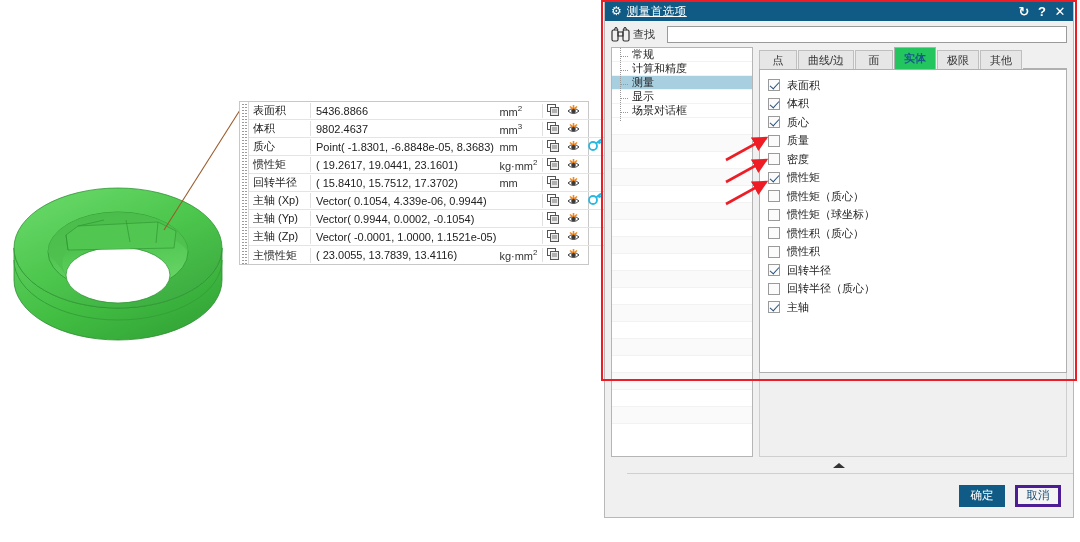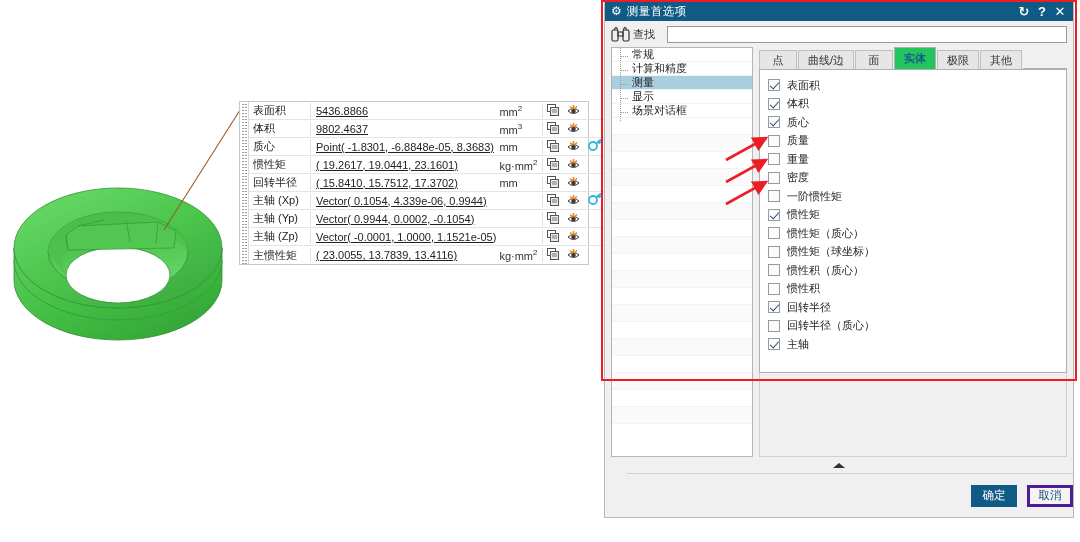--- a/index.html
+++ b/index.html
@@ -34,21 +34,21 @@
       repeating-linear-gradient(to bottom, #9a9a9a 0px, #9a9a9a 1px, transparent 1px, transparent 3px),
       repeating-linear-gradient(to bottom, #9a9a9a 0px, #9a9a9a 1px, transparent 1px, transparent 3px);
     background-size: 2px 3px, 2px 3px;
     background-position: 2px 2px, 5px 2px;
     background-repeat: repeat-y, repeat-y;
   }
   #table-body { flex: 1; display: flex; flex-direction: column; }
   .mrow { display: flex; height: 18px; align-items: center; border-bottom: 1px solid #e4e4e4; font-size: 11px; color: #222; }
   .mrow:last-child { border-bottom: none; }
   .c-label { width: 62px; flex: 0 0 62px; padding-left: 4px; border-right: 1px solid #e0e0e0; white-space: nowrap; overflow: hidden; }
-  .c-value { flex: 1; padding-left: 5px; white-space: nowrap; overflow: hidden; text-decoration: underline; }
+  .c-value { flex: 1; padding-left: 5px; white-space: nowrap; overflow: hidden; }
   .c-unit { width: 46px; flex: 0 0 46px; padding-left: 3px; color: #333; }
   .c-ic1 { width: 21px; flex: 0 0 21px; text-align: center; border-left: 1px solid #e0e0e0; }
   .c-ic2 { width: 21px; flex: 0 0 21px; text-align: center; }
   .c-ic3 { width: 22px; flex: 0 0 22px; text-align: center; }
   .sup { font-size: 8px; vertical-align: super; }
   #table-rightgrip {
     width: 10px; flex: 0 0 10px; background: #f0f0f0; border-left: 1px solid #d0d0d0;
     position: relative;
   }
   #table-rightgrip .dots {
@@ -62,21 +62,21 @@
     width: 470px; height: 518px;
     background: #f0f0f0;
     border: 1px solid #b8b8b8;
     display: flex; flex-direction: column;
   }
   #titlebar {
     height: 20px; background: #0f5b85; color: #fff;
     display: flex; align-items: center; padding: 0 4px 0 6px; font-size: 11.5px;
     flex: 0 0 20px;
   }
-  #title-text { flex: 1; padding-left: 5px; letter-spacing: .5px; }
+  #title-text { flex: 1; padding-left: 5px; letter-spacing: .5px; text-decoration: underline; }
   .tb-btn { width: 18px; text-align: center; font-size: 13px; color: #fff; font-weight: bold; cursor: pointer; }
 
   #searchbar { height: 24px; flex: 0 0 24px; display: flex; align-items: center; padding: 2px 6px 0 6px; }
   #search-label { font-size: 11px; color: #333; margin: 0 12px 0 2px; }
   #search-input {
     flex: 1; height: 17px; border: 1px solid #9a9a9a; background: #fff;
     font-size: 11px; padding: 0 3px; font-family: inherit;
   }
 
   #body-split { flex: 1; display: flex; padding: 2px 6px 0 6px; gap: 6px; min-height: 0; }
@@ -132,21 +132,21 @@
   #lower-blank { flex: 1; background: #f0f0f0; border: 1px solid #cfcfcf; border-top: none; margin-top: 0px; }
 
   
   #tree-lower { background:#fff; }
 
   #collapse-row { height: 16px; flex: 0 0 16px; display: flex; align-items: center; justify-content: center; }
   #collapse-arrow { width: 0; height: 0; border-left: 6px solid transparent; border-right: 6px solid transparent; border-bottom: 5px solid #333; cursor: pointer; }
 
   #btnbar {
     height: 44px; flex: 0 0 44px; border-top: 1px solid #d0d0d0;
-    display: flex; align-items: center; justify-content: flex-end; gap: 10px;  margin-left: 22px;
+    display: flex; align-items: center; justify-content: flex-end; gap: 10px; padding-right: 12px; margin-left: 22px;
   }
   .dlg-btn {
     width: 46px; height: 22px; font-size: 11.5px;
     display: flex; align-items: center; justify-content: center; cursor: pointer;
   }
   #btn-ok { background: #0f5b85; color: #fff; border: 1px solid #0f5b85; }
   #btn-cancel { background: #f4f4f4; color: #1a4e74; border: 3px solid #4c1d95; }
 
   
   #red-rect {
@@ -469,29 +469,21 @@
             <div class="chk-row">
               <div class="cbox on"></div>
               <span>质心</span>
             </div>
             <div class="chk-row">
               <div class="cbox"></div>
               <span>质量</span>
             </div>
             <div class="chk-row">
               <div class="cbox"></div>
-              <span>重量</span>
-            </div>
-            <div class="chk-row">
-              <div class="cbox"></div>
               <span>密度</span>
-            </div>
-            <div class="chk-row">
-              <div class="cbox"></div>
-              <span>一阶惯性矩</span>
             </div>
             <div class="chk-row">
               <div class="cbox on"></div>
               <span>惯性矩</span>
             </div>
             <div class="chk-row">
               <div class="cbox"></div>
               <span>惯性矩（质心）</span>
             </div>
             <div class="chk-row">

